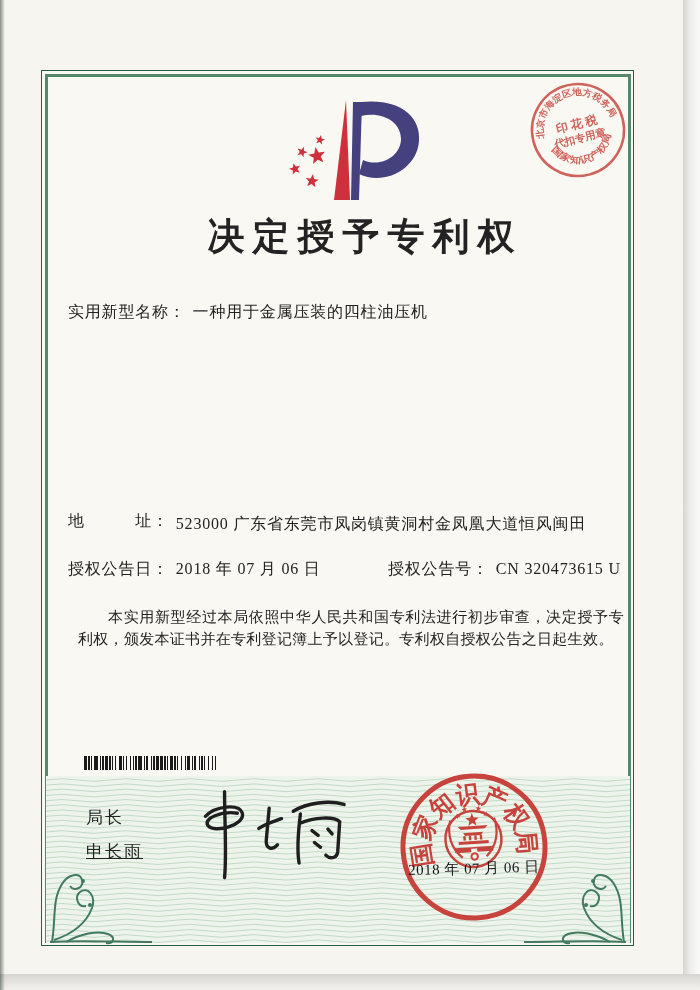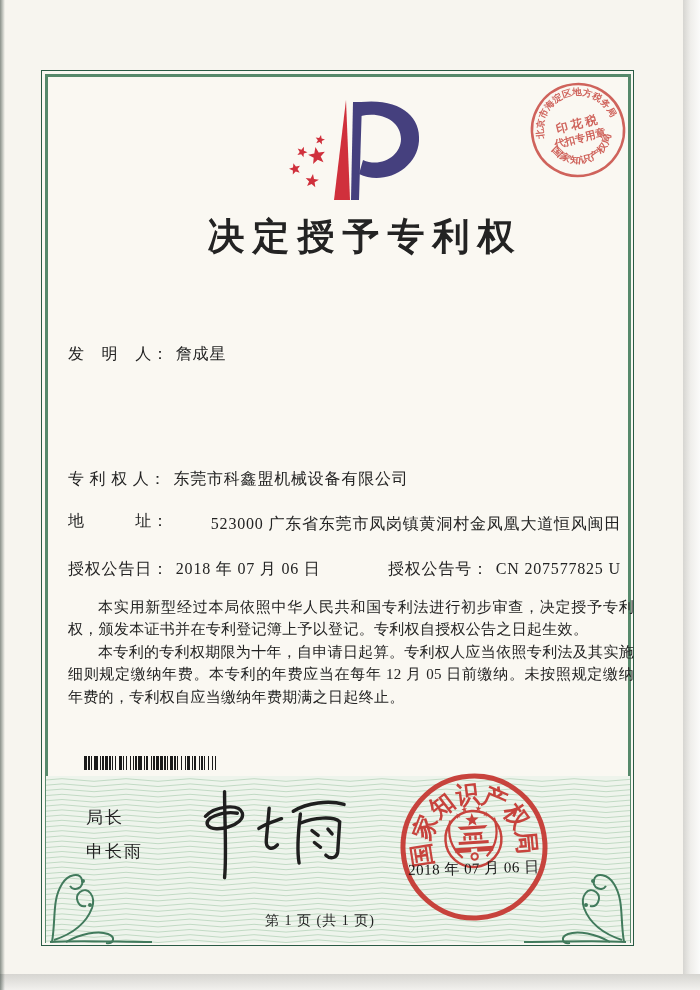--- a/index.html
+++ b/index.html
@@ -12,29 +12,29 @@
   .edge-left{left:0;top:0;width:5px;height:990px;background:linear-gradient(90deg,rgba(28,44,36,.5),rgba(28,44,36,0));}
   
   .frame-outer{left:41px;top:70px;width:593px;height:876px;border:1.5px solid #2a5b45;background:#faf8f2;box-sizing:border-box;}
   .frame-inner{left:44.5px;top:73.5px;width:586px;height:869px;border:3px solid #56896b;box-sizing:border-box;}
   .cert-no{left:67px;top:117px;font-size:16px;letter-spacing:2px;}
   .title{left:90px;top:212px;width:550px;text-align:center;font-size:37px;font-weight:bold;letter-spacing:8px;}
   .row{position:absolute;left:68px;font-size:16px;letter-spacing:.8px;white-space:nowrap;}
   .row .lbl{display:inline-block;}
   .row .val{margin-left:7px;}
   .addr-val{display:inline-block;vertical-align:top;margin-left:7px;white-space:normal;line-height:26px;}
-  .addr-val span{display:block;margin-left:35px;}
+  .addr-val span{display:block;}
   .row7-right{position:absolute;left:320px;top:0;}
   .paras{left:68px;top:596px;width:566px;}
-  .paras p{margin:0;font-size:15px;line-height:22.4px;text-indent:2em;text-align:justify;letter-spacing:.3px;}
+  .paras p{margin:10px;font-size:15px;line-height:22.4px;text-indent:2em;text-align:justify;letter-spacing:.3px;}
   #barcode{left:84px;top:756px;width:175px;height:14px;overflow:hidden;white-space:nowrap;font-size:0;}
   #barcode i{display:inline-block;height:14px;background:#1b1b1b;}
   #barcode s{display:inline-block;height:14px;}
   .sig-title{left:86px;top:806px;font-size:17px;letter-spacing:2px;}
-  .sig-name{left:86px;top:840px;font-size:17px;letter-spacing:2px;}
+  .sig-name{left:86px;top:840px;font-size:17px;letter-spacing:2px;text-decoration:underline;}
   .seal-date{left:408px;top:859px;width:160px;font-size:15px;letter-spacing:.5px;color:#161616;transform:rotate(-1.5deg);}
   .footer{left:200px;top:912px;width:240px;text-align:center;font-size:14px;letter-spacing:1px;}
   svg text{font-family:"Liberation Serif","DejaVu Serif",serif;}
 </style>
 </head>
 <body>
 
 <div id="page">
 
   <div class="abs edge-right"></div>
@@ -112,37 +112,33 @@
         <polygon points="38.0,39.1 38.6,42.6 42.0,43.5 38.8,45.0 39.0,48.6 36.6,46.1 33.3,47.3 34.9,44.2 32.7,41.5 36.1,42.1"></polygon>
         <polygon points="32.4,51.1 35.7,56.6 41.9,55.8 37.7,60.5 40.5,66.3 34.7,63.7 30.1,68.1 30.7,61.8 25.1,58.7 31.3,57.4"></polygon>
         <polygon points="20.9,50.8 20.9,54.7 24.5,56.2 20.8,57.4 20.5,61.3 18.2,58.2 14.4,59.1 16.7,55.9 14.7,52.6 18.4,53.8"></polygon>
         <polygon points="10.4,67.2 12.9,70.6 17.0,69.7 14.5,73.1 16.7,76.8 12.7,75.4 9.8,78.6 9.9,74.4 6.0,72.7 10.0,71.4"></polygon>
         <polygon points="30.0,78.1 31.0,82.9 35.9,83.8 31.6,86.3 32.3,91.2 28.6,87.9 24.1,90.0 26.1,85.5 22.7,81.9 27.6,82.4"></polygon>
       </g>
   </svg>
 
   <div class="abs title">决定授予专利权</div>
 
-  <div class="row" style="top:344px">
-    <span class="lbl">发　明　人：</span><span class="val">詹成星</span>
-  </div>
-  <div class="row" style="top:469px">
-    <span class="lbl">专 利 权 人：</span><span class="val">东莞市科鑫盟机械设备有限公司</span>
+  <div class="row" style="top:302px">
+    <span class="lbl">实用新型名称：</span><span class="val">一种用于金属压装的四柱油压机</span>
   </div>
   <div class="row" style="top:511px">
     <span class="lbl" style="vertical-align:top">地　　　址：</span><span class="addr-val"><span>523000 广东省东莞市凤岗镇黄洞村金凤凰大道恒风闽田</span></span>
   </div>
   <div class="row" style="top:559px">
     <span class="lbl">授权公告日：</span><span class="val">2018 年 07 月 06 日</span>
-    <span class="row7-right"><span class="lbl">授权公告号：</span><span class="val">CN 207577825 U</span></span>
+    <span class="row7-right"><span class="lbl">授权公告号：</span><span class="val">CN 320473615 U</span></span>
   </div>
 
   <div class="abs paras">
     <p>本实用新型经过本局依照中华人民共和国专利法进行初步审查，决定授予专利权，颁发本证书并在专利登记簿上予以登记。专利权自授权公告之日起生效。</p>
-    <p>本专利的专利权期限为十年，自申请日起算。专利权人应当依照专利法及其实施细则规定缴纳年费。本专利的年费应当在每年 12 月 05 日前缴纳。未按照规定缴纳年费的，专利权自应当缴纳年费期满之日起终止。</p>
   </div>
 
   <div id="barcode" class="abs"><i style="width: 3.15px;"></i><s style="width: 1.05px;"></s><i style="width: 2.1px;"></i><s style="width: 1.05px;"></s><i style="width: 1.05px;"></i><s style="width: 2.1px;"></s><i style="width: 3.15px;"></i><s style="width: 2.1px;"></s><i style="width: 1.05px;"></i><s style="width: 1.05px;"></s><i style="width: 2.1px;"></i><s style="width: 1.05px;"></s><i style="width: 3.15px;"></i><s style="width: 1.05px;"></s><i style="width: 2.1px;"></i><s style="width: 1.05px;"></s><i style="width: 1.05px;"></i><s style="width: 2.1px;"></s><i style="width: 1.05px;"></i><s style="width: 2.1px;"></s><i style="width: 3.15px;"></i><s style="width: 1.05px;"></s><i style="width: 1.05px;"></i><s style="width: 2.1px;"></s><i style="width: 1.05px;"></i><s style="width: 3.15px;"></s><i style="width: 1.05px;"></i><s style="width: 2.1px;"></s><i style="width: 1.05px;"></i><s style="width: 1.05px;"></s><i style="width: 2.1px;"></i><s style="width: 1.05px;"></s><i style="width: 3.15px;"></i><s style="width: 2.1px;"></s><i style="width: 1.05px;"></i><s style="width: 1.05px;"></s><i style="width: 2.1px;"></i><s style="width: 3.15px;"></s><i style="width: 1.05px;"></i><s style="width: 1.05px;"></s><i style="width: 2.1px;"></i><s style="width: 1.05px;"></s><i style="width: 3.15px;"></i><s style="width: 1.05px;"></s><i style="width: 2.1px;"></i><s style="width: 1.05px;"></s><i style="width: 2.1px;"></i><s style="width: 1.05px;"></s><i style="width: 1.05px;"></i><s style="width: 2.1px;"></s><i style="width: 3.15px;"></i><s style="width: 1.05px;"></s><i style="width: 2.1px;"></i><s style="width: 1.05px;"></s><i style="width: 1.05px;"></i><s style="width: 3.15px;"></s><i style="width: 1.05px;"></i><s style="width: 2.1px;"></s><i style="width: 1.05px;"></i><s style="width: 1.05px;"></s><i style="width: 3.15px;"></i><s style="width: 2.1px;"></s><i style="width: 1.05px;"></i><s style="width: 1.05px;"></s><i style="width: 2.1px;"></i><s style="width: 3.15px;"></s><i style="width: 1.05px;"></i><s style="width: 1.05px;"></s><i style="width: 2.1px;"></i><s style="width: 1.05px;"></s><i style="width: 1.05px;"></i><s style="width: 2.1px;"></s><i style="width: 1.05px;"></i><s style="width: 3.15px;"></s><i style="width: 1.05px;"></i><s style="width: 2.1px;"></s><i style="width: 1.05px;"></i><s style="width: 1.05px;"></s></div>
 
   <div class="abs sig-title">局长</div>
   <div class="abs sig-name">申长雨</div>
 
   <svg class="abs" style="left:182px;top:782px;" width="180" height="100" viewBox="0 0 180 100">
     <g fill="none" stroke="#1f1f1f" stroke-width="3.4" stroke-linecap="round" transform="rotate(-2 90 50)">
       <path d="M44,8 C43,34 44,72 41,94"></path>
@@ -199,15 +195,14 @@
         <textPath href="#taxTop" textLength="106" lengthAdjust="spacingAndGlyphs">北京市海淀区地方税务局</textPath>
       </text>
       <text font-size="9" font-weight="bold" fill="#c84a42">
         <textPath href="#taxBottom" startOffset="13" textLength="78" lengthAdjust="spacingAndGlyphs">国家知识产权局</textPath>
       </text>
       <text x="62" y="60" text-anchor="middle" font-size="12" font-weight="bold">印 花 税</text>
       <text x="62" y="74" text-anchor="middle" font-size="10.5" font-weight="bold">代扣专用章</text>
     </g>
   </svg>
 
-  <div class="abs footer">第 1 页 (共 1 页)</div>
 
 </div>
 
 </body></html>

